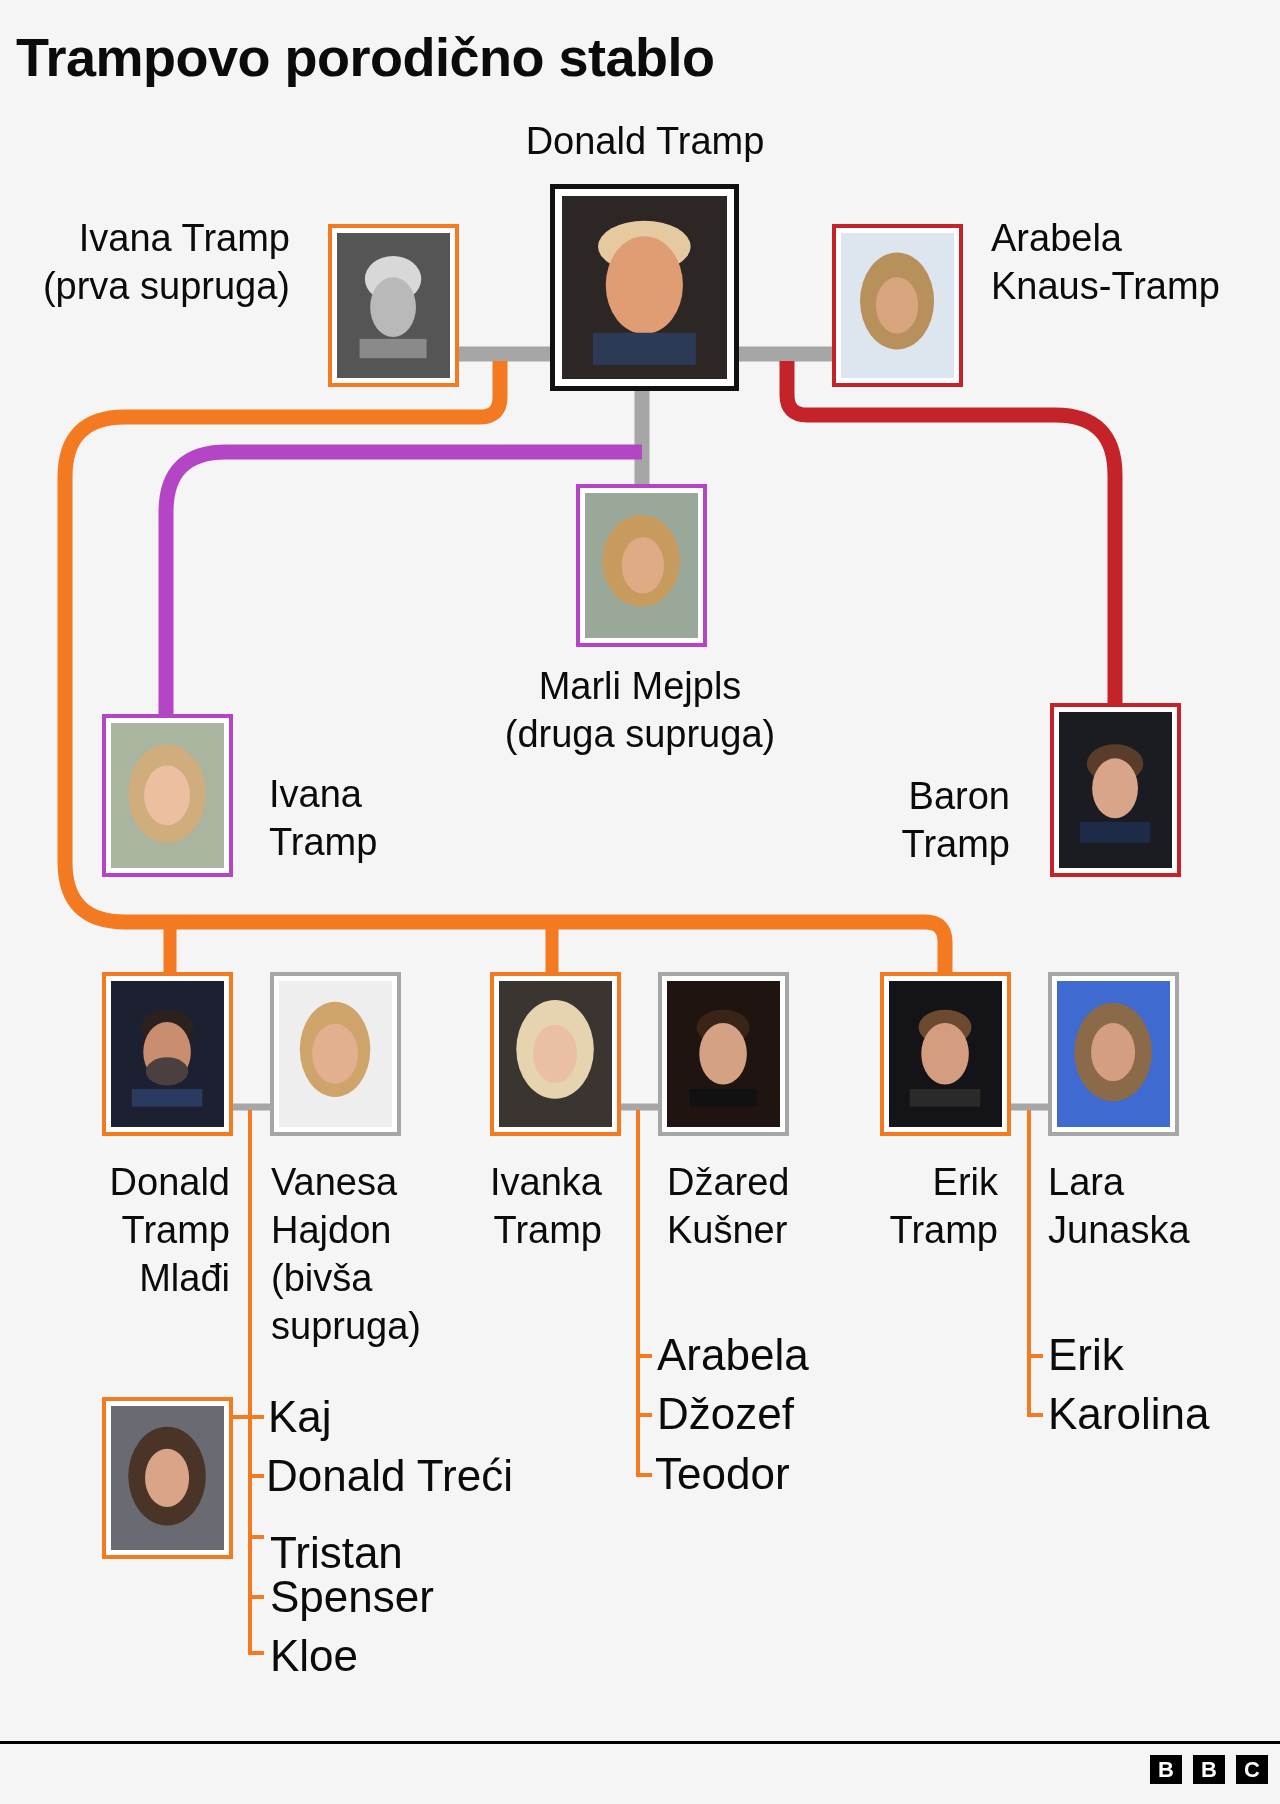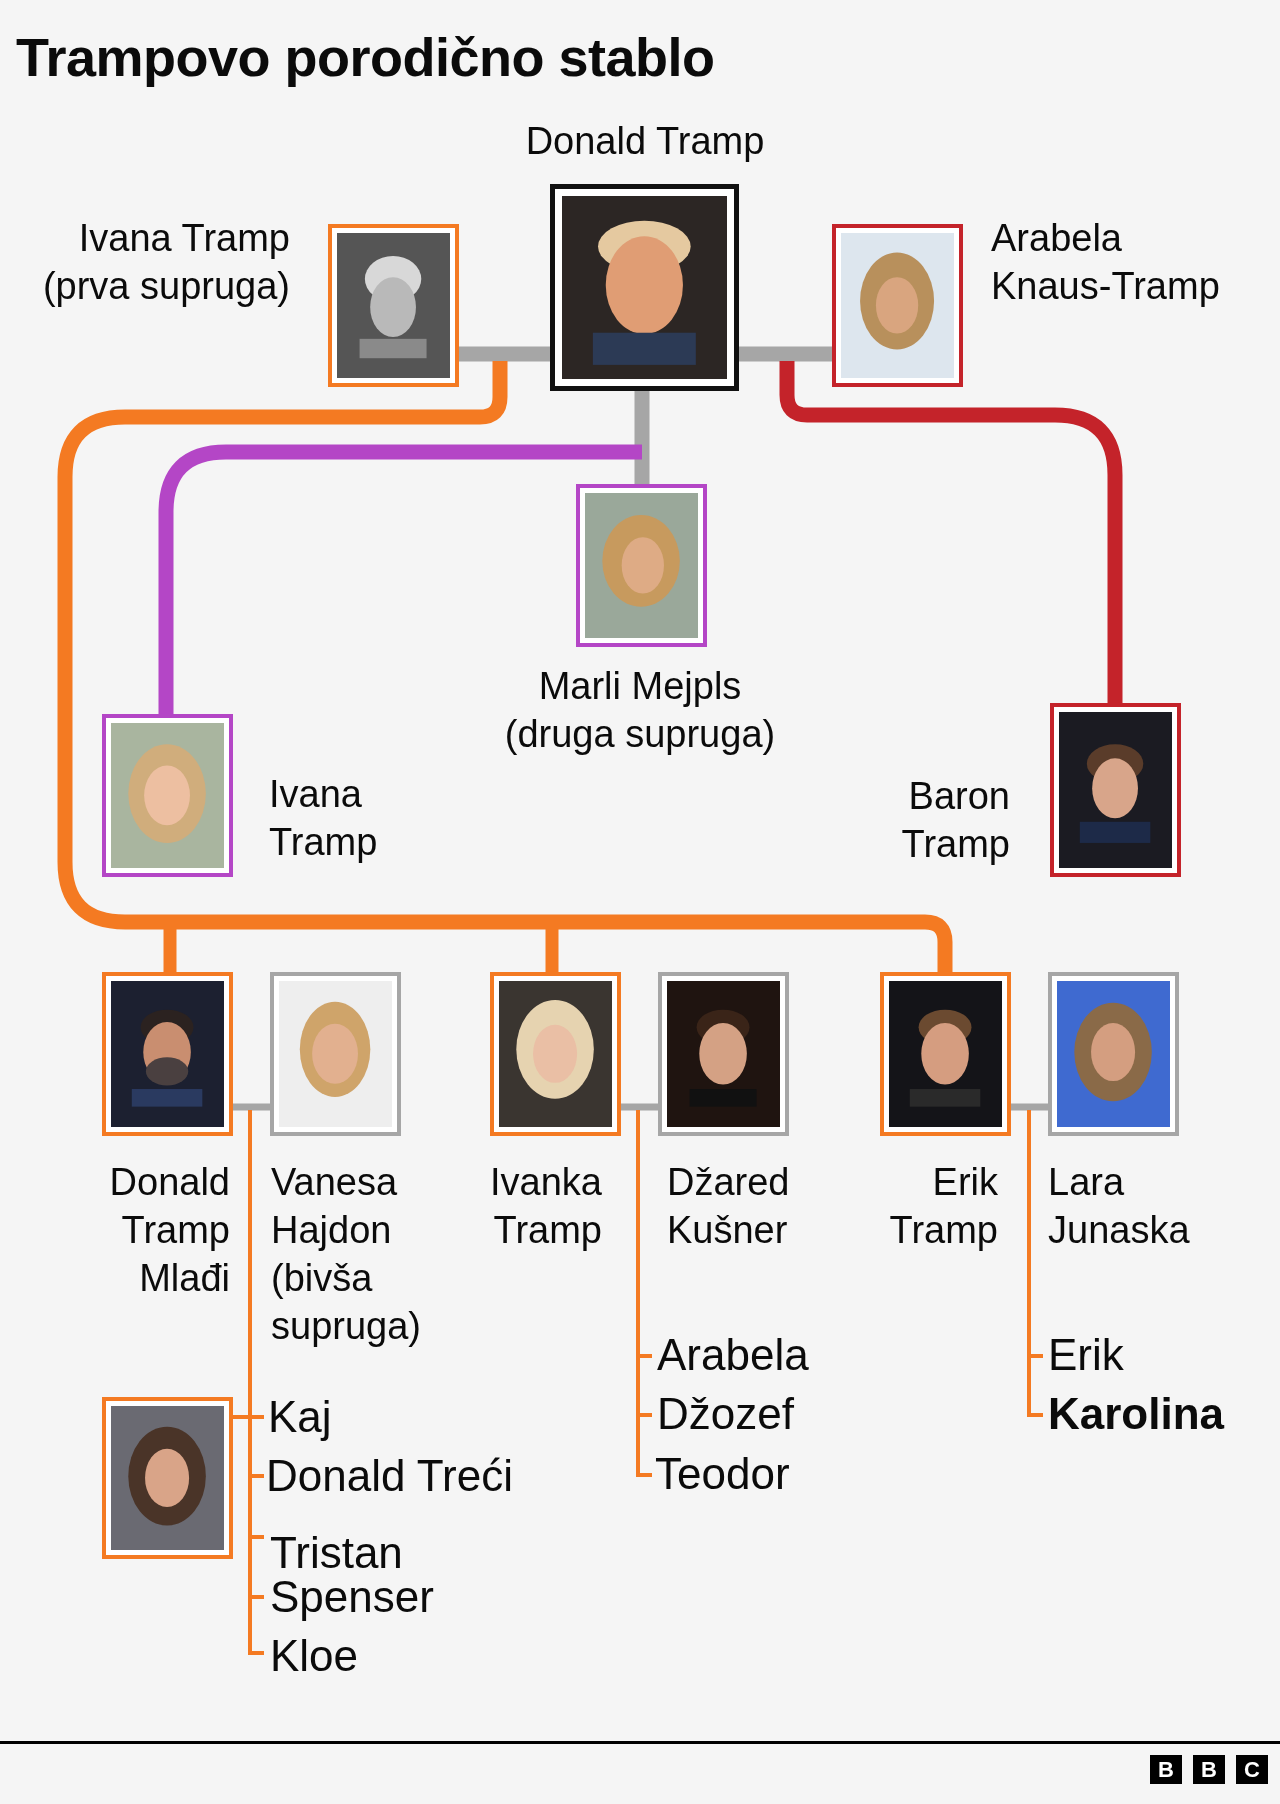--- a/index.html
+++ b/index.html
@@ -234,20 +234,20 @@
 <div class="child" style="left:266px; top:1452px;">Donald Treći</div>
 <div class="child" style="left:270px; top:1513px;margin-top:16px;">Tristan</div>
 <div class="child" style="left:270px; top:1573px;">Spenser</div>
 <div class="child" style="left:270px; top:1632px;">Kloe</div>
 
 <div class="child" style="left:657px; top:1331px;">Arabela</div>
 <div class="child" style="left:657px; top:1390px;">Džozef</div>
 <div class="child" style="left:655px; top:1450px;">Teodor</div>
 
 <div class="child" style="left:1048px; top:1331px;">Erik</div>
-<div class="child" style="left:1048px; top:1390px;font-weight:bold;">Karolina</div>
+<div class="child" style="left:1048px; top:1390px;">Karolina</div>
 
 <div class="footer-rule"></div>
 <div class="bbc">
   <span>B</span>
   <span>B</span>
   <span>C</span>
 </div>
 
 </body></html>

